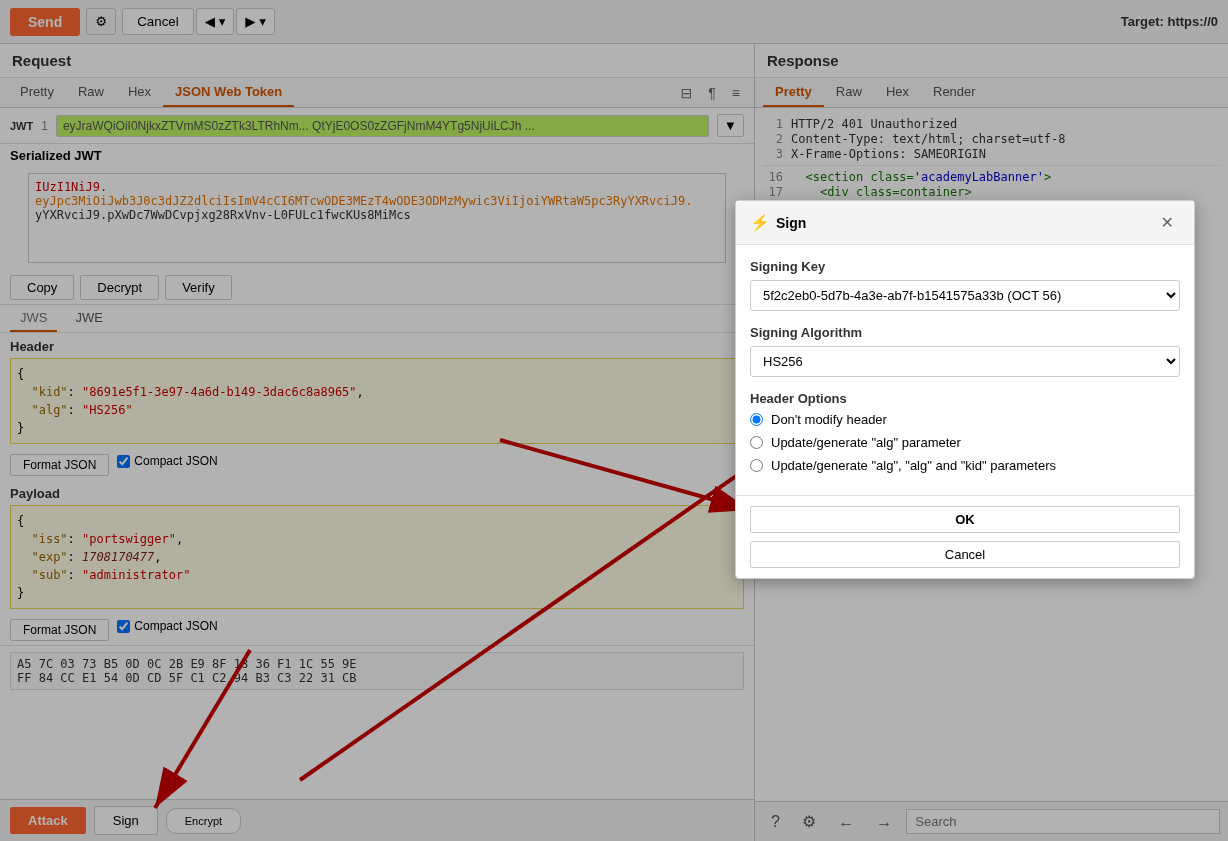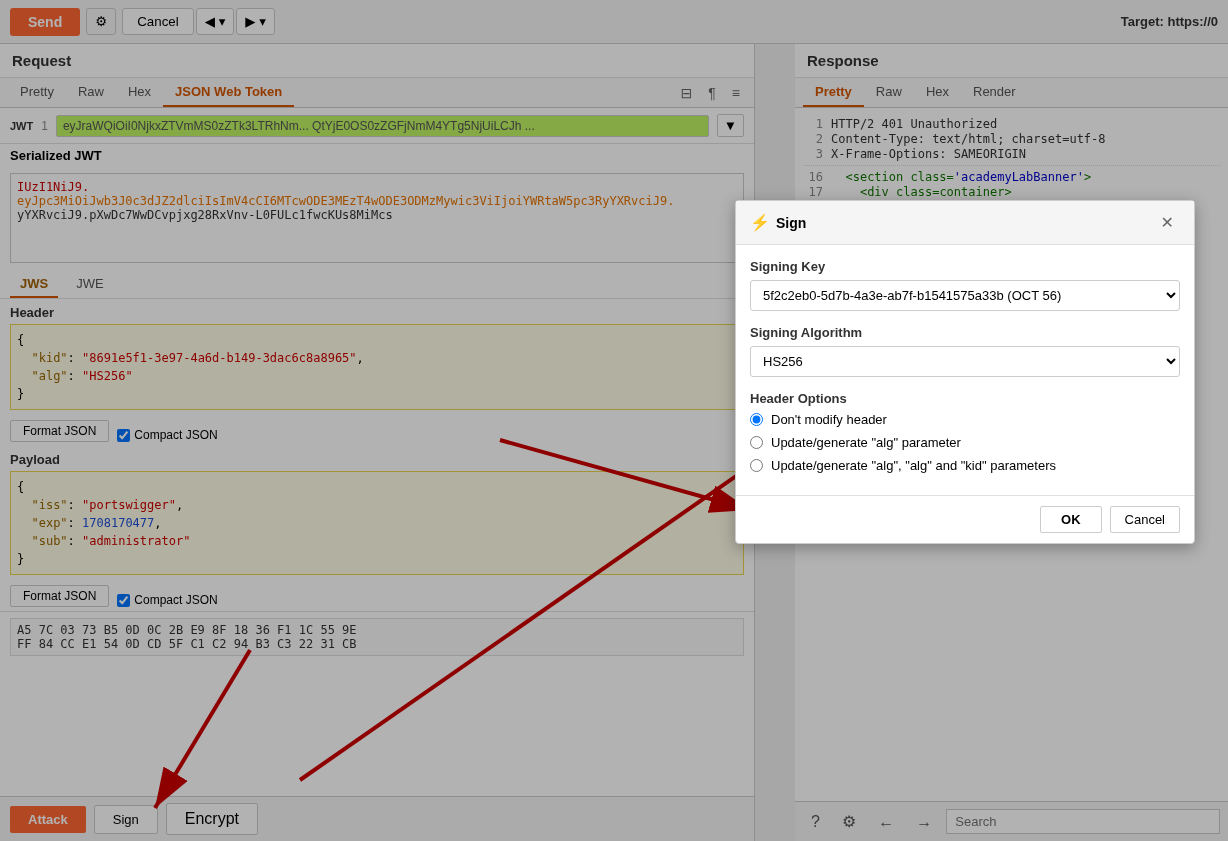--- a/index.html
+++ b/index.html
@@ -7,21 +7,21 @@
 
     
     .toolbar { display: flex; align-items: center; background: #f5f5f5; border-bottom: 1px solid #ccc; padding: 6px 10px; height: 44px; }
     .btn-send { background: #ff6633; color: white; border: none; padding: 6px 18px; font-size: 14px; font-weight: bold; cursor: pointer; border-radius: 3px; }
     .btn-gear { background: #f5f5f5; border: 1px solid #ccc; padding: 5px 8px; cursor: pointer; margin-left: 6px; border-radius: 3px; }
     .btn-cancel { background: white; border: 1px solid #ccc; padding: 5px 14px; cursor: pointer; margin-left: 6px; border-radius: 3px; }
     .btn-nav { background: white; border: 1px solid #ccc; padding: 5px 8px; cursor: pointer; margin-left: 2px; border-radius: 3px; }
     .toolbar-target { margin-left: auto; font-size: 13px; color: #333; font-weight: bold; }
 
     
-    .main-layout { display: flex; height: calc(841px - 44px); gap: 40px; }
+    .main-layout { display: flex; height: calc(841px - 44px); }
 
     
     .left-panel { width: 755px; border-right: 1px solid #ccc; display: flex; flex-direction: column; background: white; }
 
     
     .section-header { font-size: 15px; font-weight: bold; padding: 8px 12px; border-bottom: 1px solid #e0e0e0; color: #333; }
 
     .tab-bar { display: flex; align-items: center; border-bottom: 1px solid #ccc; padding: 0 8px; background: #f9f9f9; }
     .tab { padding: 6px 12px; cursor: pointer; color: #555; font-size: 13px; border-bottom: 2px solid transparent; }
     .tab.active { color: #d45500; border-bottom: 2px solid #d45500; font-weight: bold; }
@@ -29,55 +29,55 @@
     .tab-icon { padding: 4px 6px; cursor: pointer; color: #666; font-size: 14px; }
 
     
     .jwt-input-row { display: flex; align-items: center; padding: 6px 10px; border-bottom: 1px solid #e0e0e0; gap: 8px; }
     .jwt-label { font-weight: bold; color: #333; font-size: 11px; }
     .jwt-num { color: #888; font-size: 12px; }
     .jwt-value { flex: 1; color: #555; font-size: 12px; background: #bef264; border: 1px solid #ccc; padding: 3px 6px; border-radius: 2px; overflow: hidden; text-overflow: ellipsis; white-space: nowrap; }
     .jwt-dropdown { padding: 3px 6px; border: 1px solid #ccc; background: white; cursor: pointer; border-radius: 2px; }
 
     
-    .serialized-jwt { border: 1px solid #ccc; margin: 8px 10px; padding: 6px; font-family: monospace; font-size: 12px; background: white; color: #333; height: 90px; overflow: hidden; position: relative; }
+    .serialized-jwt { border: 1px solid #ccc; margin: 8px 28px; padding: 6px; font-family: monospace; font-size: 12px; background: white; color: #333; height: 90px; overflow: hidden; position: relative; }
     .serialized-jwt .part1 { color: #cc0000; }
     .serialized-jwt .part2 { color: #e67300; }
 
     .copy-decrypt-bar { display: flex; gap: 6px; padding: 4px 10px; border-bottom: 1px solid #e0e0e0; }
     .btn-action { background: white; border: 1px solid #ccc; padding: 4px 16px; cursor: pointer; font-size: 13px; border-radius: 2px; }
 
     
     .jws-jwe-tabs { display: flex; padding: 0 10px; border-bottom: 1px solid #e0e0e0; gap: 8px; }
     .jws-jwe-tab { padding: 5px 10px; cursor: pointer; font-size: 13px; color: #555; border-bottom: 2px solid transparent; }
-    .jws-jwe-tab.active { color: #a16207; border-bottom: 2px solid #d45500; font-weight: bold; }
+    .jws-jwe-tab.active { color: #737373; border-bottom: 2px solid #d45500; font-weight: normal; }
 
     
     .json-section { padding: 6px 10px; }
     .json-section-title { font-weight: bold; color: #333; margin-bottom: 4px; font-size: 13px; }
     .json-editor { border: 1px solid #e8d44d; background: #fffde7; font-family: monospace; font-size: 12px; padding: 6px; min-height: 80px; line-height: 1.5; }
     .json-editor .k { color: #996600; }
     .json-editor .v { color: #cc0000; }
-    .json-editor .vg { color: #1d4ed8; }
-
-    .format-bar { display: flex; gap: 8px; padding: 4px 10px; align-items: flex-end; }
+    .json-editor .vg { color: #7f1d1d; font-style: italic; }
+
+    .format-bar { display: flex; gap: 8px; padding: 4px 10px; align-items: flex-start; }
     .btn-format { background: white; border: 1px solid #ccc; padding: 3px 12px; cursor: pointer; font-size: 12px; border-radius: 2px; }
     .compact-check { display: flex; align-items: center; gap: 4px; font-size: 12px; cursor: pointer; }
     .compact-check input { cursor: pointer; }
 
     
     .sig-section { padding: 6px 10px; border-top: 1px solid #e0e0e0; }
     .sig-title { font-weight: bold; color: #333; margin-bottom: 4px; font-size: 13px; }
     .sig-hex { font-family: monospace; font-size: 12px; color: #333; background: #fafafa; border: 1px solid #ddd; padding: 4px 6px; }
 
     
     .bottom-bar { display: flex; align-items: center; border-top: 1px solid #ccc; padding: 6px 10px; gap: 8px; margin-top: auto; background: #f5f5f5; }
     .btn-attack { background: #ff6633; color: white; border: none; padding: 6px 18px; cursor: pointer; border-radius: 2px; font-size: 13px; font-weight: bold; }
     .btn-sign { background: white; border: 1px solid #ccc; padding: 6px 18px; cursor: pointer; border-radius: 2px; font-size: 13px; }
-    .btn-encrypt { background: white; border: 1px solid #ccc; padding: 6px 18px; cursor: pointer; border-radius: 2px; font-size: 16px; }
+    .btn-encrypt { background: white; border: 1px solid #ccc; padding: 6px 18px; cursor: pointer; border-radius: 10px; font-size: 11px; }
 
     
     .right-panel { flex: 1; display: flex; flex-direction: column; background: white; }
     .response-header { font-size: 15px; font-weight: bold; padding: 8px 12px; border-bottom: 1px solid #e0e0e0; color: #333; }
 
     .response-tab-bar { display: flex; align-items: center; border-bottom: 1px solid #ccc; padding: 0 8px; background: #f9f9f9; }
     .response-tab { padding: 6px 12px; cursor: pointer; color: #555; font-size: 13px; border-bottom: 2px solid transparent; }
     .response-tab.active { color: #d45500; border-bottom: 2px solid #d45500; font-weight: bold; }
 
     .response-content { flex: 1; overflow: auto; font-family: monospace; font-size: 12px; padding: 8px; }
@@ -97,21 +97,21 @@
     .modal { position: absolute; top: 200px; left: 735px; width: 460px; background: white; border: 1px solid #ccc; box-shadow: 0 4px 16px rgba(0,0,0,0.3); border-radius: 4px; z-index: 200; }
     .modal-header { display: flex; align-items: center; padding: 10px 14px; border-bottom: 1px solid #e0e0e0; background: #f5f5f5; }
     .modal-title { font-weight: bold; font-size: 14px; flex: 1; }
     .modal-close { cursor: pointer; font-size: 16px; color: #666; padding: 2px 6px; }
     .modal-body { padding: 14px; }
     .field-label { font-size: 13px; font-weight: bold; color: #333; margin-bottom: 6px; display: block; }
     .modal-select { width: 100%; padding: 6px 8px; border: 1px solid #ccc; border-radius: 3px; font-size: 13px; background: white; cursor: pointer; margin-bottom: 14px; }
     .radio-group { margin-bottom: 8px; }
     .radio-option { display: flex; align-items: center; gap: 8px; margin-bottom: 8px; font-size: 13px; cursor: pointer; }
     .radio-option input[type=radio] { cursor: pointer; }
-    .modal-footer { display: flex; justify-content: flex-end; gap: 8px; padding: 10px 14px; border-top: 1px solid #e0e0e0; }
+    .modal-footer { display: flex; justify-content: flex-end; gap: 8px; padding: 10px 14px; border-top: 1px solid #e0e0e0; flex-direction: column; }
     .btn-ok { background: white; border: 1px solid #ccc; padding: 5px 20px; cursor: pointer; border-radius: 2px; font-size: 13px; font-weight: bold; }
     .btn-modal-cancel { background: white; border: 1px solid #ccc; padding: 5px 14px; cursor: pointer; border-radius: 2px; font-size: 13px; }
 
     
     .arrows-overlay { position: absolute; top: 0; left: 0; width: 100%; height: 100%; pointer-events: none; z-index: 50; }
 
     .lightning-icon { color: #ff6600; font-size: 16px; margin-right: 6px; }
   </style>
 </head>
 <body>
@@ -149,20 +149,25 @@
       <button class="jwt-dropdown">▼</button>
     </div>
 
     <div style="margin: 4px 10px 2px 10px; font-weight: bold; font-size: 13px;">Serialized JWT</div>
     <div class="serialized-jwt">
       <span class="part1">IUzI1NiJ9.</span><br>
       <span class="part2">eyJpc3MiOiJwb3J0c3dJZ2dlciIsImV4cCI6MTcwODE3MEzT4wODE3ODMzMywic3ViIjoiYWRtaW5pc3RyYXRvciJ9.</span><br>
       <span>yYXRvciJ9.pXwDc7WwDCvpjxg28RxVnv-L0FULc1fwcKUs8MiMcs</span>
     </div>
 
+    <div class="copy-decrypt-bar">
+      <button class="btn-action">Copy</button>
+      <button class="btn-action">Decrypt</button>
+      <button class="btn-action">Verify</button>
+    </div>
 
     <div class="jws-jwe-tabs">
       <span class="jws-jwe-tab active">JWS</span>
       <span class="jws-jwe-tab">JWE</span>
     </div>
 
     <div class="json-section">
       <div class="json-section-title">Header</div>
       <div class="json-editor">
         <span>{</span><br>

